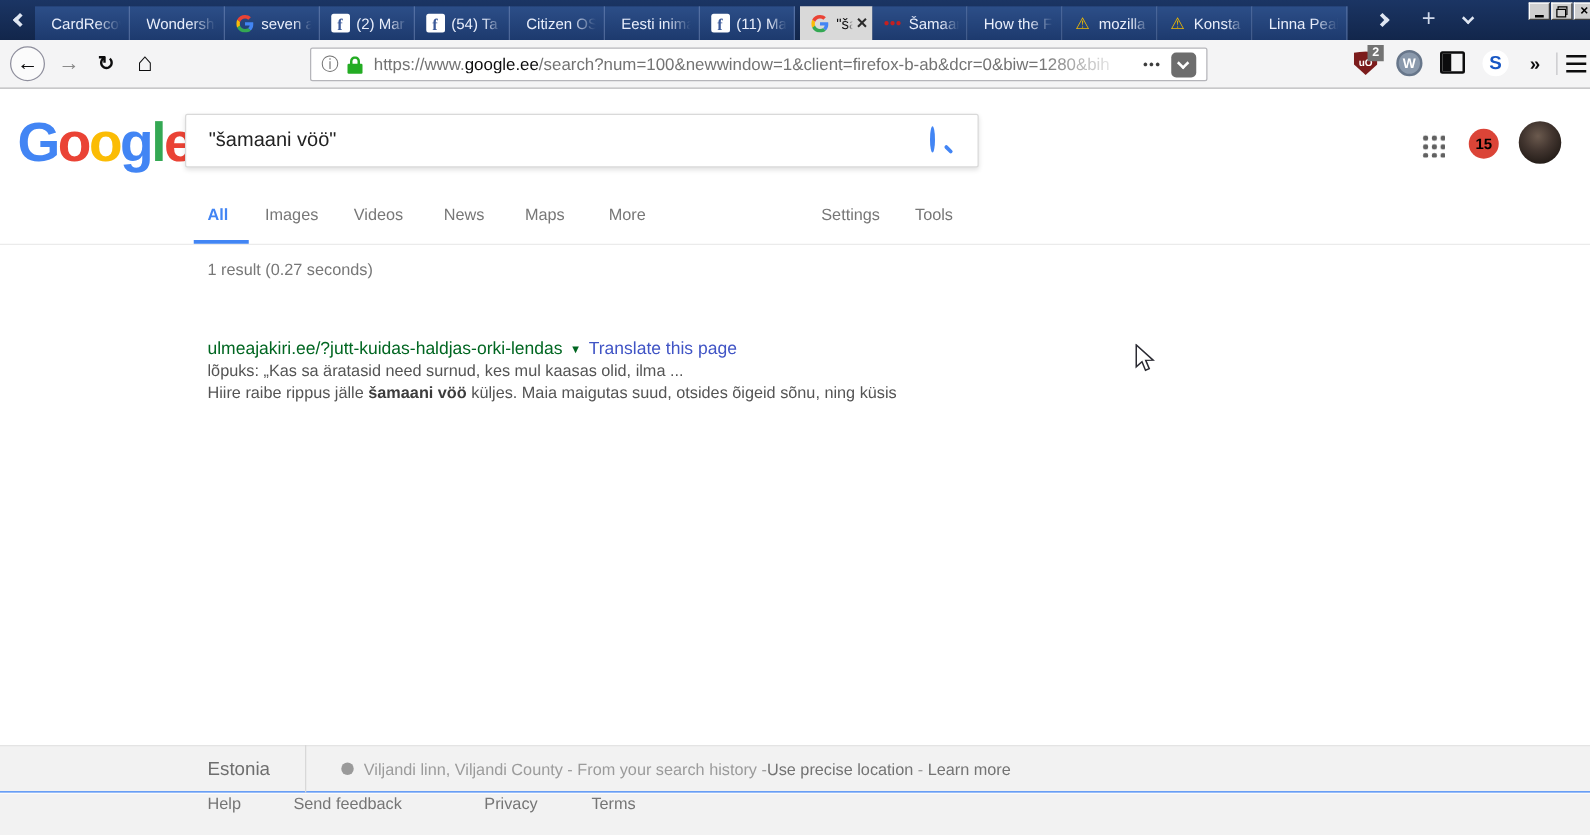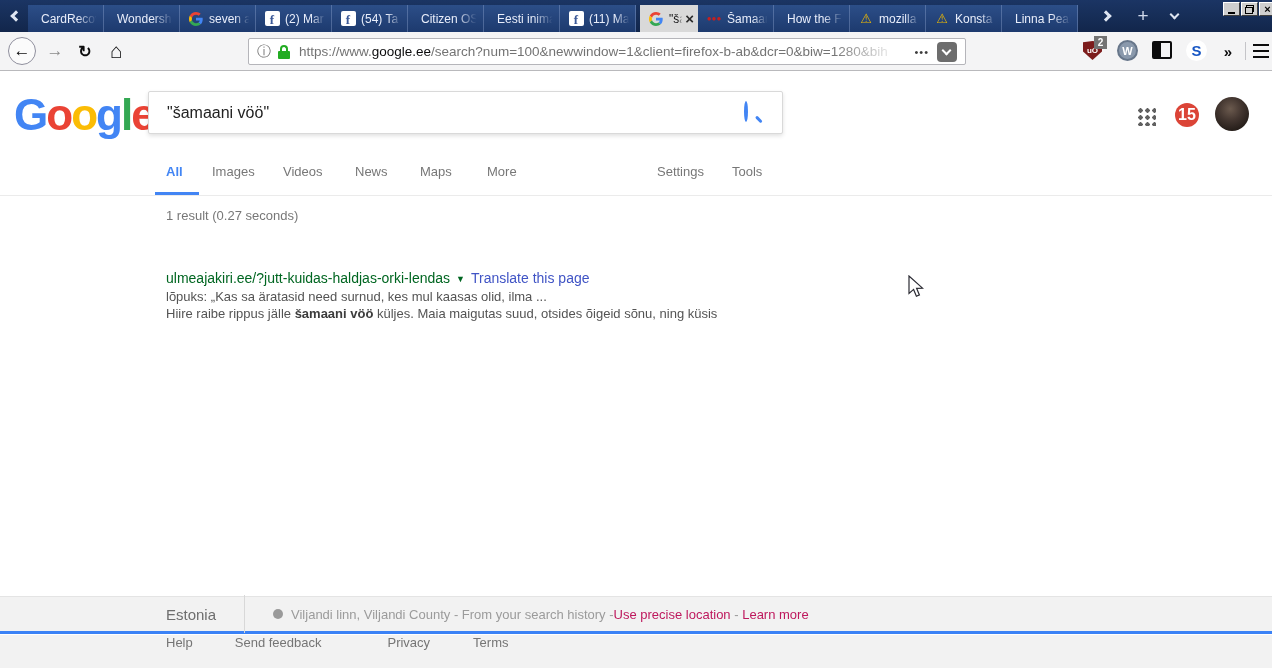--- a/index.html
+++ b/index.html
@@ -92,47 +92,47 @@
   .l-b{color:var(--g-blue);} .l-r{color:var(--g-red);} .l-y{color:var(--g-yellow);} .l-g{color:var(--g-green);}
   .searchbox{position:absolute;left:148px;top:91px;width:635px;height:43px;background:#fff;border:1px solid #d9d9d9;
              border-radius:2px;box-shadow:0 2px 4px rgba(0,0,0,.12);display:flex;align-items:center;padding:0 18px;}
   .query{flex:1;font-size:16px;color:#222;}
   .mag{position:relative;width:20px;height:20px;cursor:pointer;}
   .mag-glass{width:13px;height:13px;border:2.5px solid var(--g-blue);border-radius:50%;}
   .mag-handle{position:absolute;width:8px;height:2.5px;background:var(--g-blue);transform:rotate(45deg);left:11px;top:15px;border-radius:2px;}
   .apps-grid{position:absolute;left:1136px;top:106px;width:20px;height:20px;cursor:pointer;
              background-image:radial-gradient(circle,#616161 2px,transparent 2.4px);background-size:7px 7px;background-position:1px 1px;}
   .notif-badge{position:absolute;left:1175px;top:103px;width:24px;height:24px;border-radius:50%;background:var(--badge-red);
-             color:#ffffff;font-size:16px;font-weight:bold;display:flex;align-items:center;justify-content:center;cursor:pointer;}
+             color:#000000;font-size:12px;font-weight:bold;display:flex;align-items:center;justify-content:center;cursor:pointer;}
   .avatar{position:absolute;left:1215px;top:97px;width:34px;height:34px;border-radius:50%;cursor:pointer;
              background:radial-gradient(circle at 45% 35%, #6b5a4e 0%, #433630 40%, #1d1713 85%);}
   .modebar{position:absolute;left:0;top:152px;width:1272px;height:44px;border-bottom:1px solid #ebebeb;}
   .mode{position:absolute;top:12px;font-size:13px;color:#777;cursor:pointer;}
   .mode.active{color:var(--g-blue);font-weight:bold;}
   .mode-underline{position:absolute;left:155px;bottom:0;width:44px;height:3px;background:var(--g-blue);}
   .stats{position:absolute;left:166px;top:208px;font-size:13px;color:var(--stats-gray);}
   .result-title{position:absolute;left:166px;top:245px;font-size:18px;color:var(--link-blue);cursor:pointer;}
   .result-urlrow{position:absolute;left:166px;top:270px;font-size:14px;display:flex;align-items:center;}
   .result-url{color:var(--url-green);}
   .url-caret{color:var(--url-green);font-size:9px;margin:2px 6px 0 6px;}
   .translate{color:var(--translate-blue);cursor:pointer;}
   .snippet{position:absolute;left:166px;top:288px;width:566px;font-size:13px;line-height:17px;color:var(--snippet-gray);}
   .snippet b{color:#3c3c3c;}
 
   
   .cursor{position:absolute;left:908px;top:275px;}
 
   
   .footer1{position:absolute;left:0;top:596px;width:1272px;height:38px;background:var(--footer-bg);
-           border-top:1px solid #e4e4e4;border-bottom:3px solid #3b82f6;display:flex;align-items:center;}
+           border-top:1px solid #e4e4e4;border-bottom:1px solid #3b82f6;display:flex;align-items:center;}
   .country{margin-left:166px;font-size:15px;color:#6e6e6e;}
   .foot-sep{width:1px;height:38px;background:#d8d8d8;margin:0 28px 0 28px;}
   .loc-dot{width:10px;height:10px;border-radius:50%;background:#9a9a9a;margin-right:8px;flex:0 0 10px;}
   .loc-text{font-size:13px;color:#9b9b9b;}
-  .loc-link{font-size:13px;color:#be185d;cursor:pointer;}
+  .loc-link{font-size:13px;color:#737373;cursor:pointer;}
   .footer2{position:absolute;left:0;top:635px;width:1272px;height:33px;background:var(--footer-bg);display:flex;align-items:flex-start;}
   .foot-link{font-size:13px;color:#757575;cursor:pointer;}
   .fl-0{margin-left:166px;} .fl-1{margin-left:42px;} .fl-2{margin-left:66px;} .fl-3{margin-left:43px;}
 </style>
 </head>
 <body>
 
 <div id="screen">
 
   <div class="tabbar">

